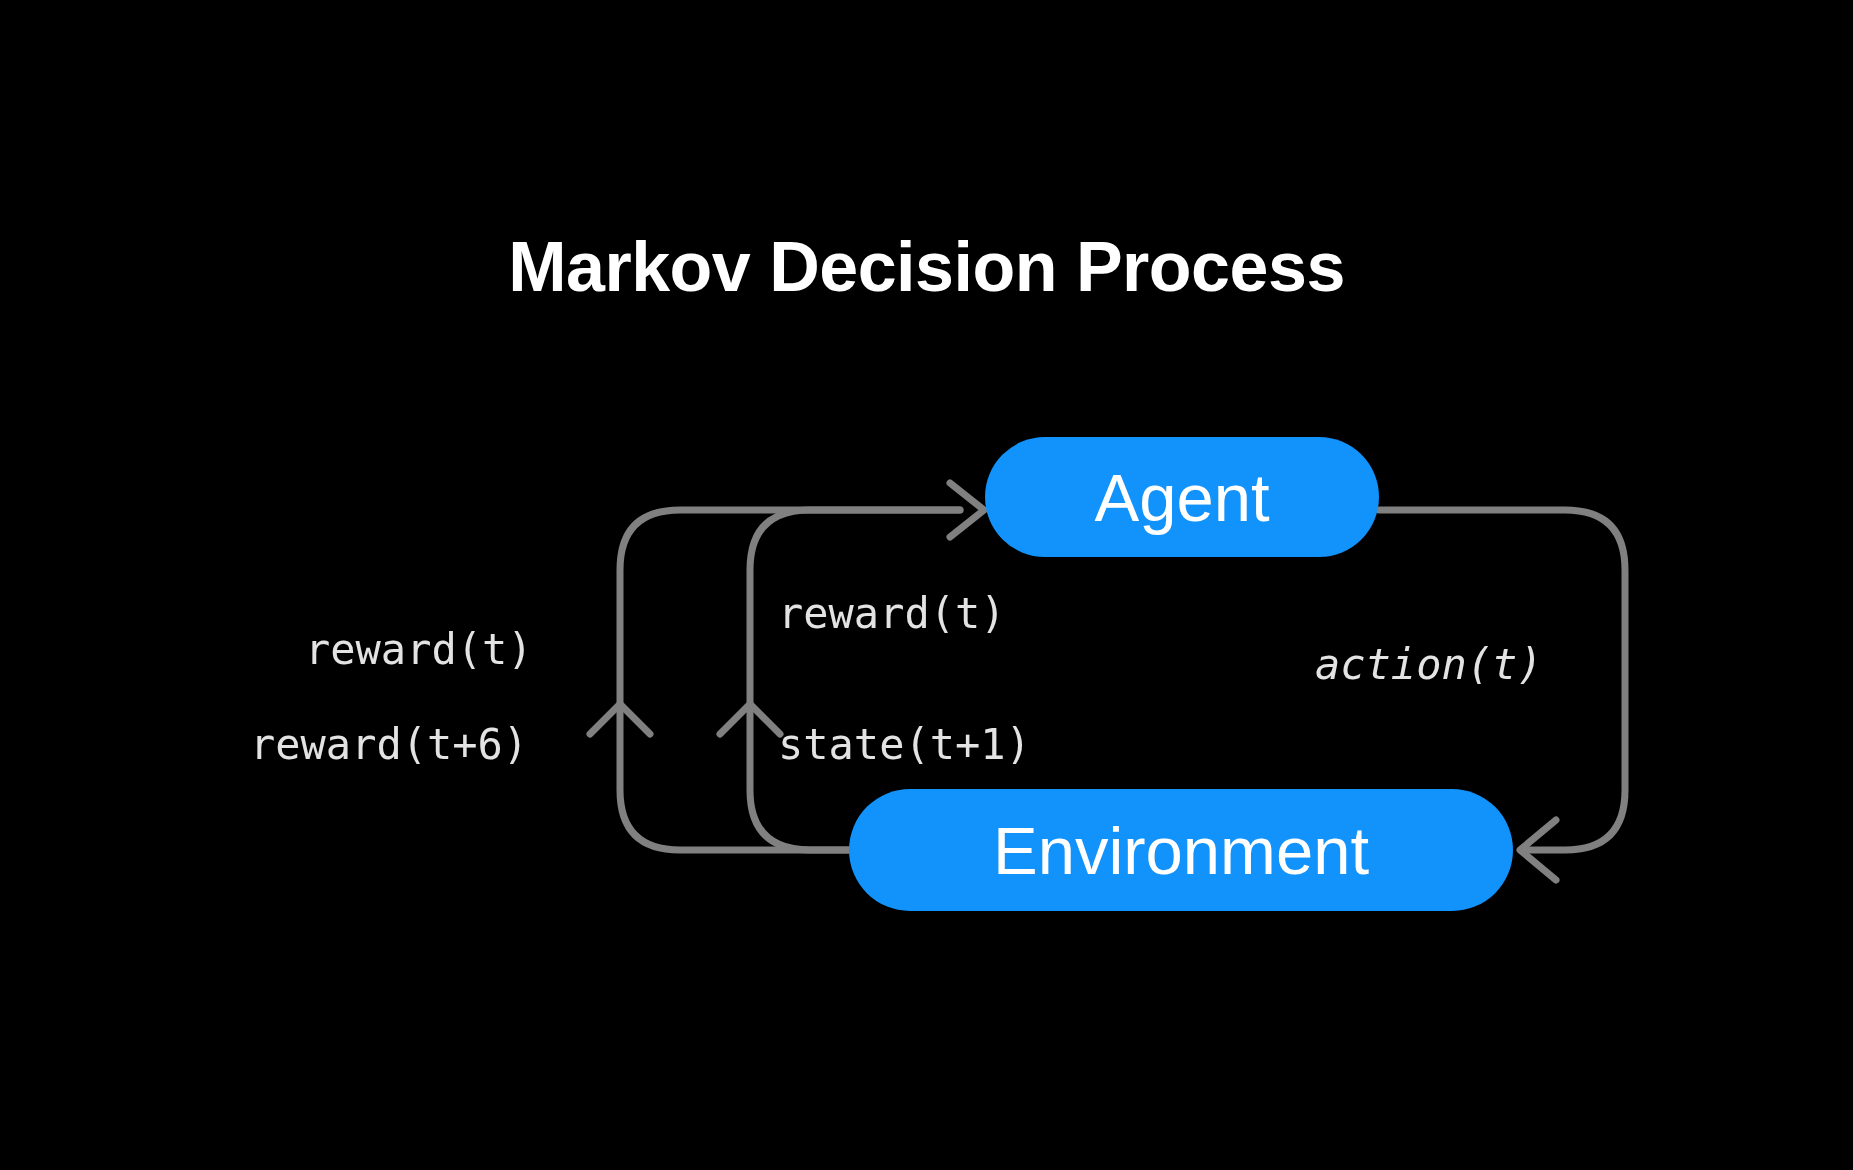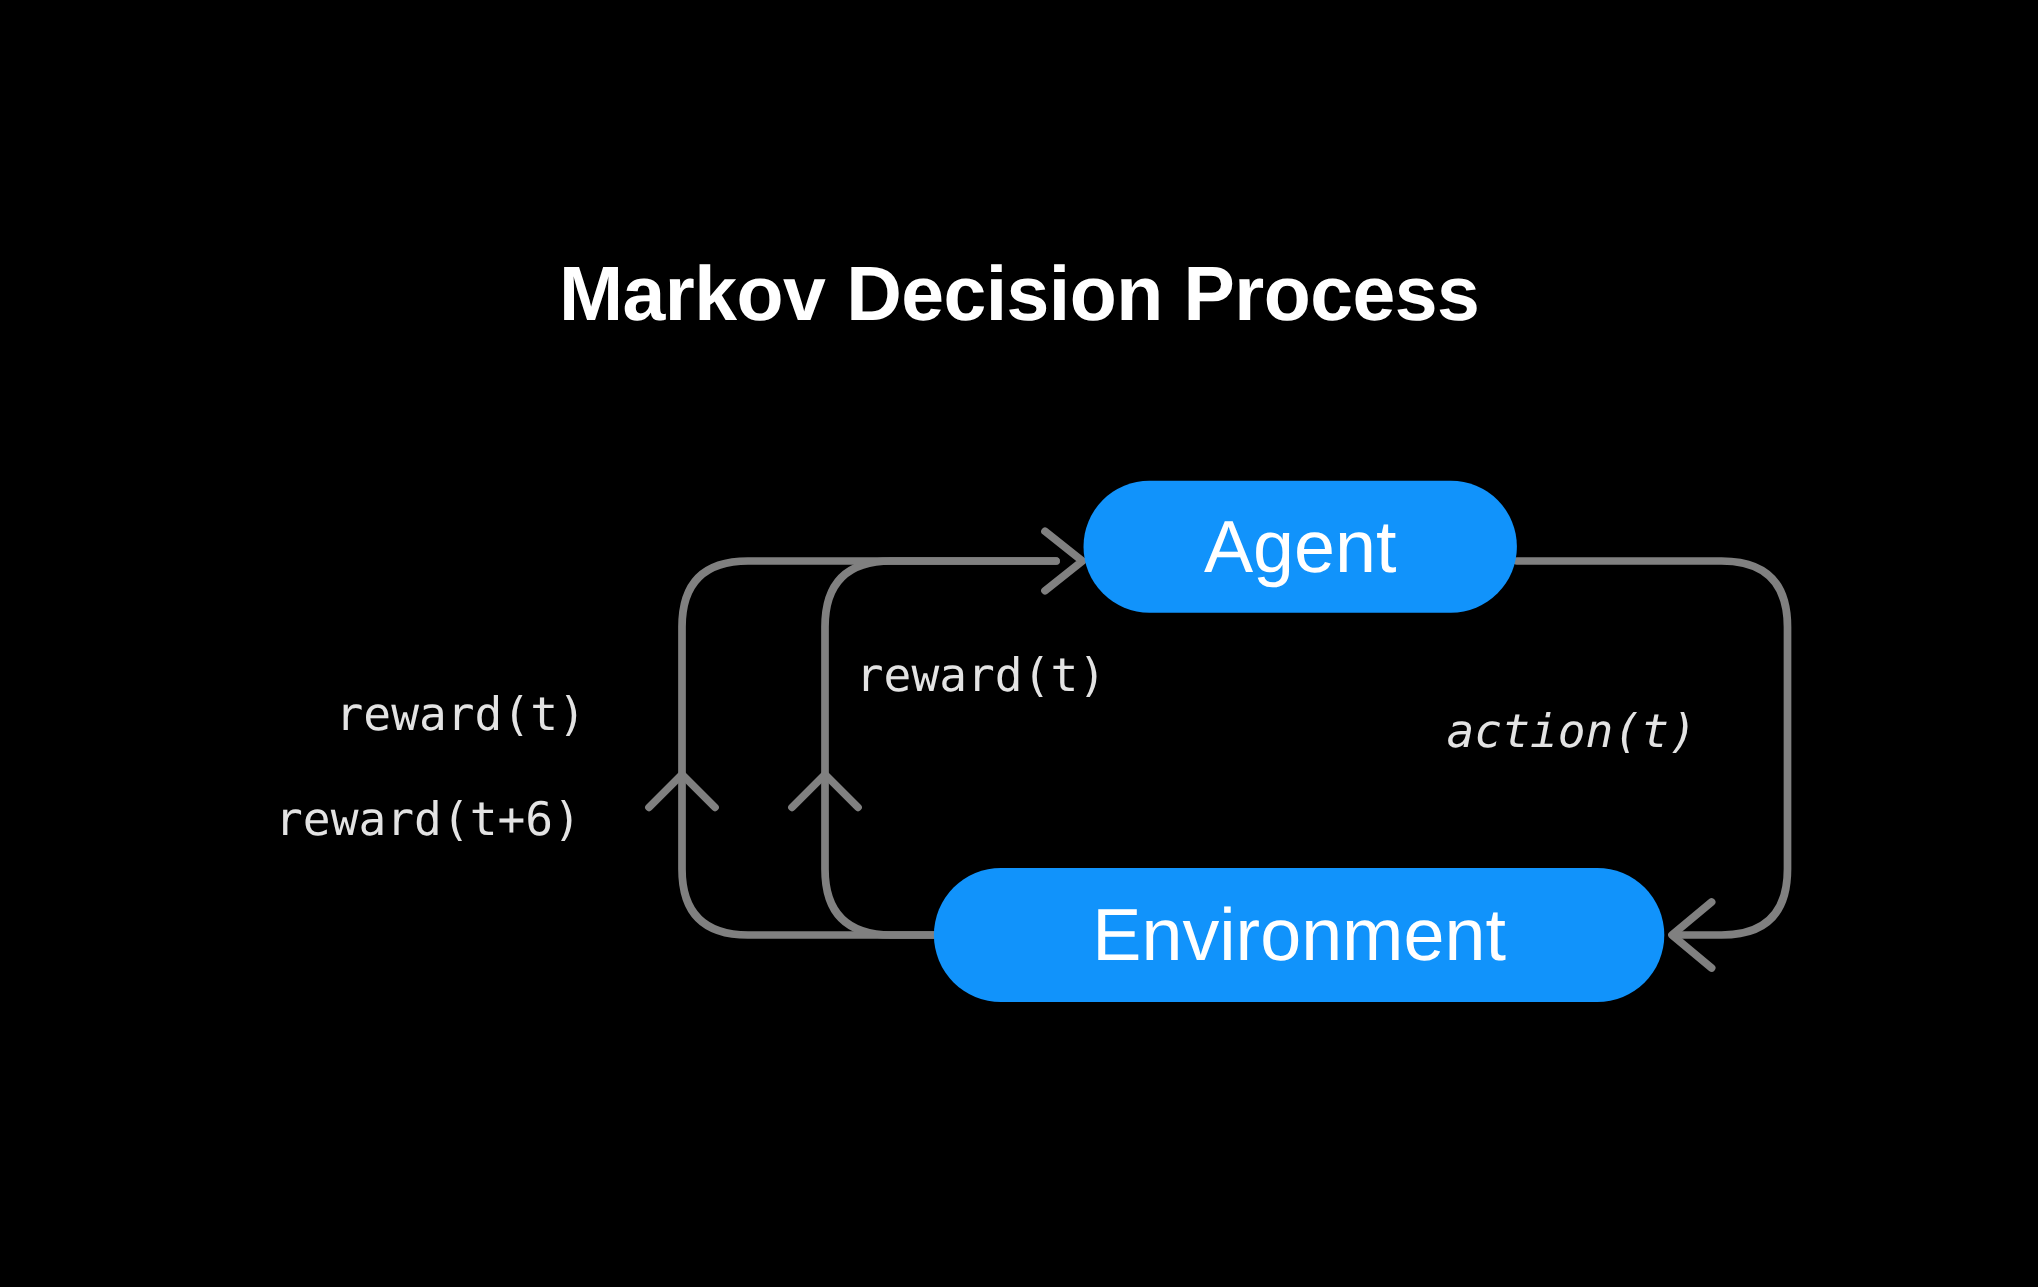--- a/index.html
+++ b/index.html
@@ -133,16 +133,17 @@
   <div class="node-box" id="environment-box">
     <span>Environment</span>
   </div>
 
   <div class="edge-label" id="label-reward-t">reward(t)</div>
 
   <div class="edge-label" id="label-reward-t1">reward(t+6)</div>
 
   <div class="edge-label" id="label-state-t">reward(t)</div>
 
+  <div class="edge-label" id="label-state-t1">state(t+1)</div>
 
   <div class="edge-label" id="label-action-t">action(t)</div>
 
 </div>
 
 </body></html>

